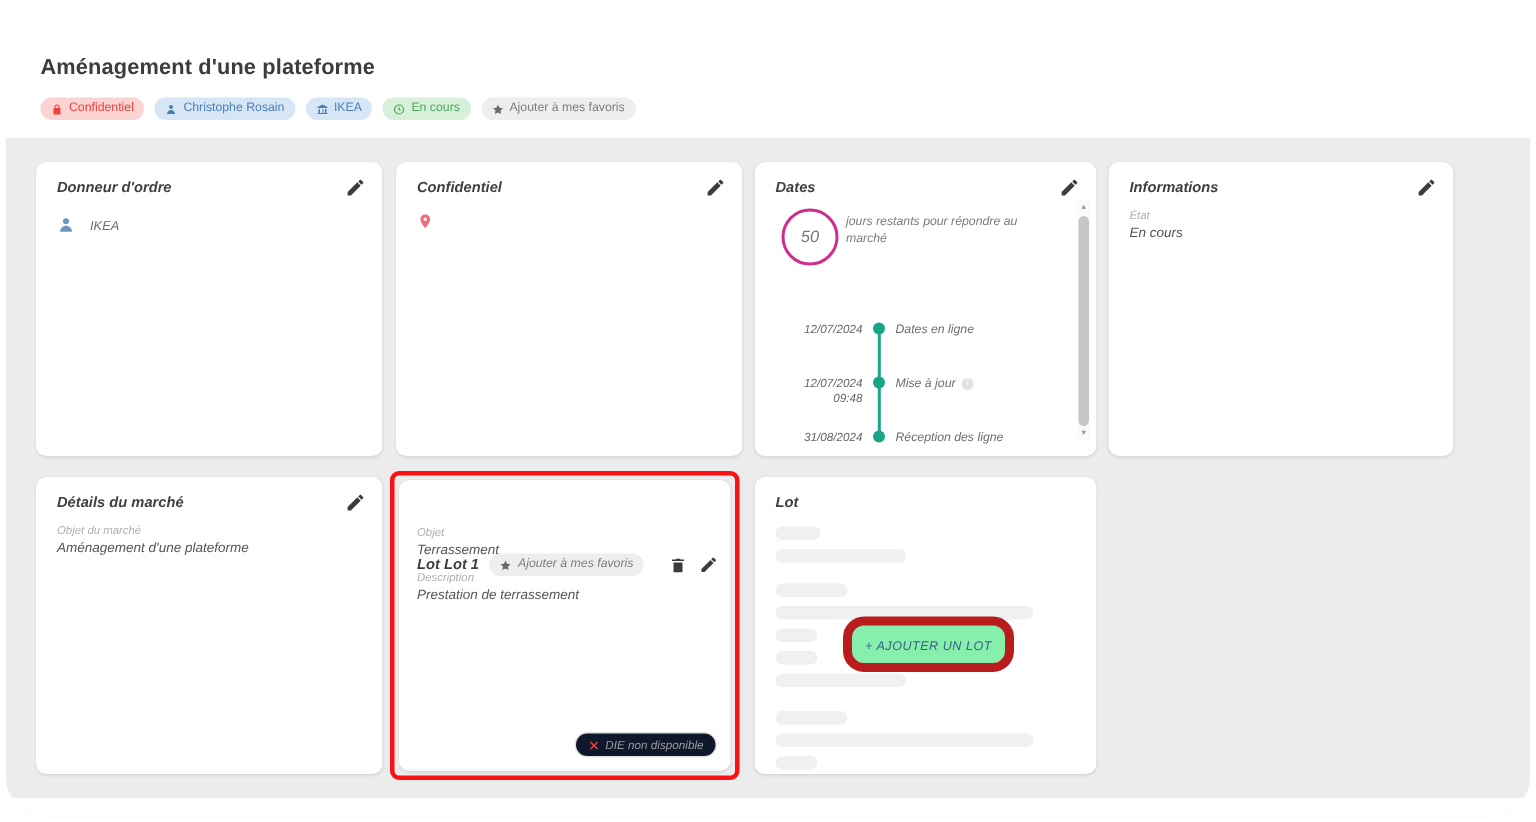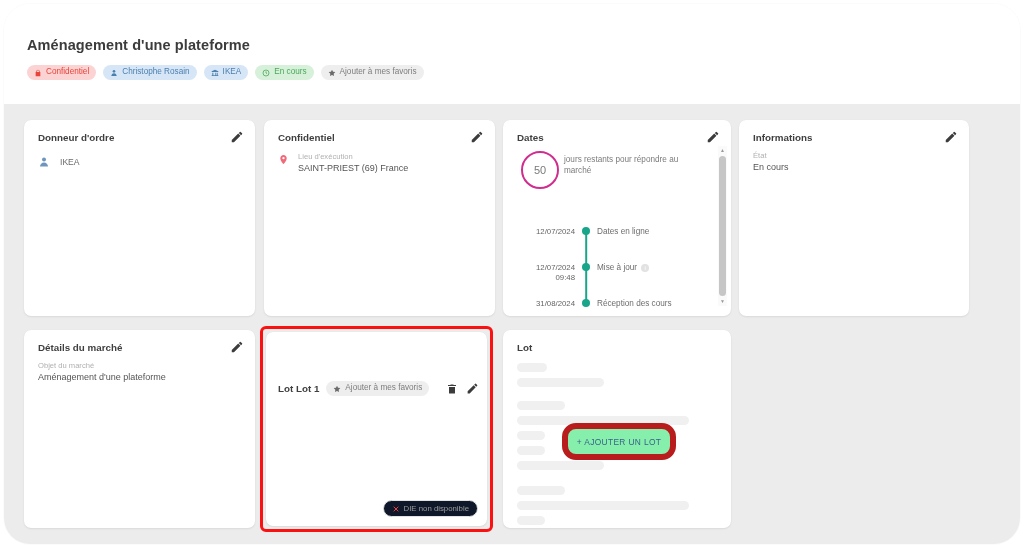--- a/index.html
+++ b/index.html
@@ -107,25 +107,26 @@
     bottom: 0;
     height: 2.2px;
     background: #5b8fc4;
     border-radius: 2px;
   }
 
   
   .work-area {
     position: absolute;
     left: 0;
-    top: 100px;
+    top: 88px;
     width: 1016px;
     height: 440px;
     background: #ececec;
     padding: 0;
+    font-style: italic;
   }
 
   .card {
     position: absolute;
     background: #ffffff;
     border-radius: 7px;
     box-shadow: 0 1px 2px rgba(0,0,0,0.08), 0 0 1px rgba(0,0,0,0.06);
     overflow: hidden;
   }
   .card-title {
@@ -488,24 +489,20 @@
       <div class="pencil-btn">
         <svg viewBox="0 0 24 24" fill="currentColor">
           <path d="M3 17.2V21h3.8L17.9 9.9l-3.8-3.8L3 17.2zM20.7 7.1a1 1 0 0 0 0-1.4l-2.4-2.4a1 1 0 0 0-1.4 0l-1.8 1.8 3.8 3.8 1.8-1.8z"></path>
         </svg>
       </div>
       <div class="loc-line">
         <span class="loc-ico">
           <svg viewBox="0 0 24 24" width="11" height="13" fill="currentColor">
             <path d="M12 2C8.1 2 5 5.1 5 9c0 5.3 7 13 7 13s7-7.7 7-13c0-3.9-3.1-7-7-7zm0 9.5A2.5 2.5 0 1 1 12 6.5a2.5 2.5 0 0 1 0 5z"></path>
           </svg>
-        </span>
-        <span>
-          <div class="field-label">Lieu d'exécution</div>
-          <div class="field-value">SAINT-PRIEST (69) France</div>
         </span>
       </div>
     </div>
 
     <div class="card" id="card-dates">
       <div class="card-title">Dates</div>
       <div class="pencil-btn">
         <svg viewBox="0 0 24 24" fill="currentColor">
           <path d="M3 17.2V21h3.8L17.9 9.9l-3.8-3.8L3 17.2zM20.7 7.1a1 1 0 0 0 0-1.4l-2.4-2.4a1 1 0 0 0-1.4 0l-1.8 1.8 3.8 3.8 1.8-1.8z"></path>
         </svg>
@@ -541,21 +538,21 @@
             <span class="info-dot">i</span>
           </div>
         </div>
 
         <div class="tl-row">
           <div class="tl-date">31/08/2024</div>
           <div class="tl-axis">
             <div class="tl-dot"></div>
           </div>
           <div class="tl-label">
-            <span>Réception des cours</span>
+            <span>Réception des ligne</span>
           </div>
         </div>
 
       </div>
 
       <div class="vscroll">
         <div class="vs-arrow up">▲</div>
         <div class="vs-thumb"></div>
         <div class="vs-arrow down">▼</div>
       </div>
@@ -605,20 +602,26 @@
             </svg>
           </span>
           <span>
             <svg viewBox="0 0 24 24" width="13" height="13" fill="currentColor">
               <path d="M3 17.2V21h3.8L17.9 9.9l-3.8-3.8L3 17.2zM20.7 7.1a1 1 0 0 0 0-1.4l-2.4-2.4a1 1 0 0 0-1.4 0l-1.8 1.8 3.8 3.8 1.8-1.8z"></path>
             </svg>
           </span>
         </span>
       </div>
 
+      <div class="lot-body">
+        <div class="field-label">Objet</div>
+        <div class="field-value">Terrassement</div>
+        <div class="field-label" style="margin-top:8px;">Description</div>
+        <div class="field-value">Prestation de terrassement</div>
+      </div>
 
       <div class="die-btn">
         <span class="x-ico">
           <svg viewBox="0 0 24 24" width="8" height="8" fill="none" stroke="currentColor" stroke-width="3">
             <path d="M5 5l14 14M19 5L5 19"></path>
           </svg>
         </span>
         <span>DIE non disponible</span>
       </div>
     </div>

